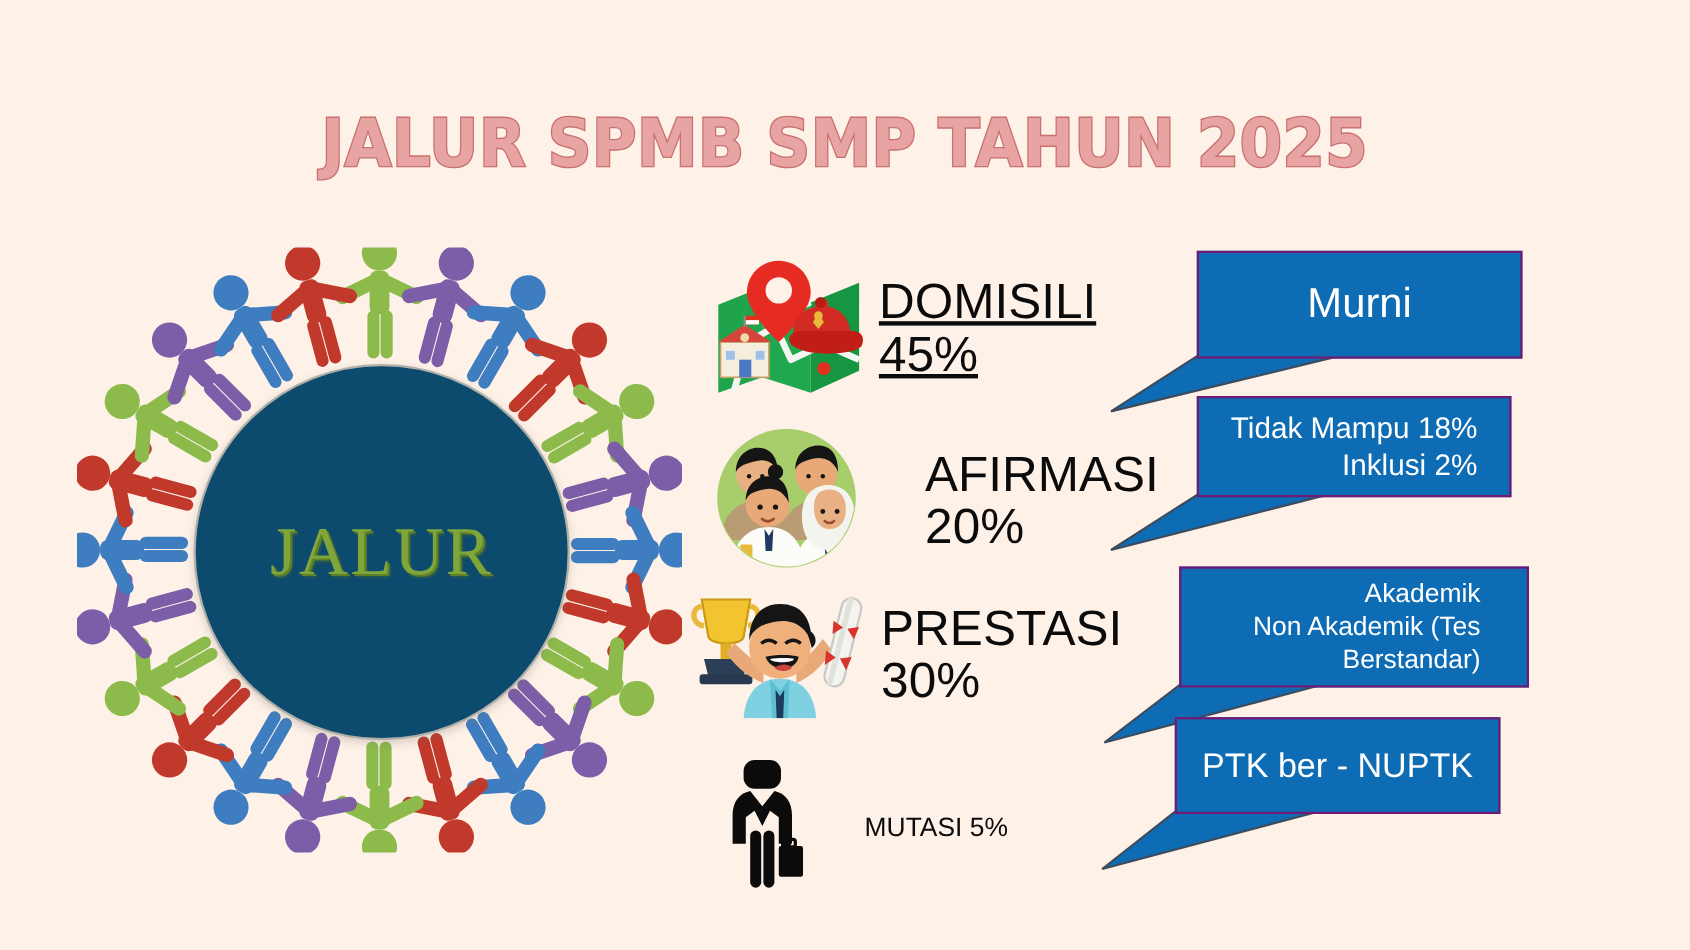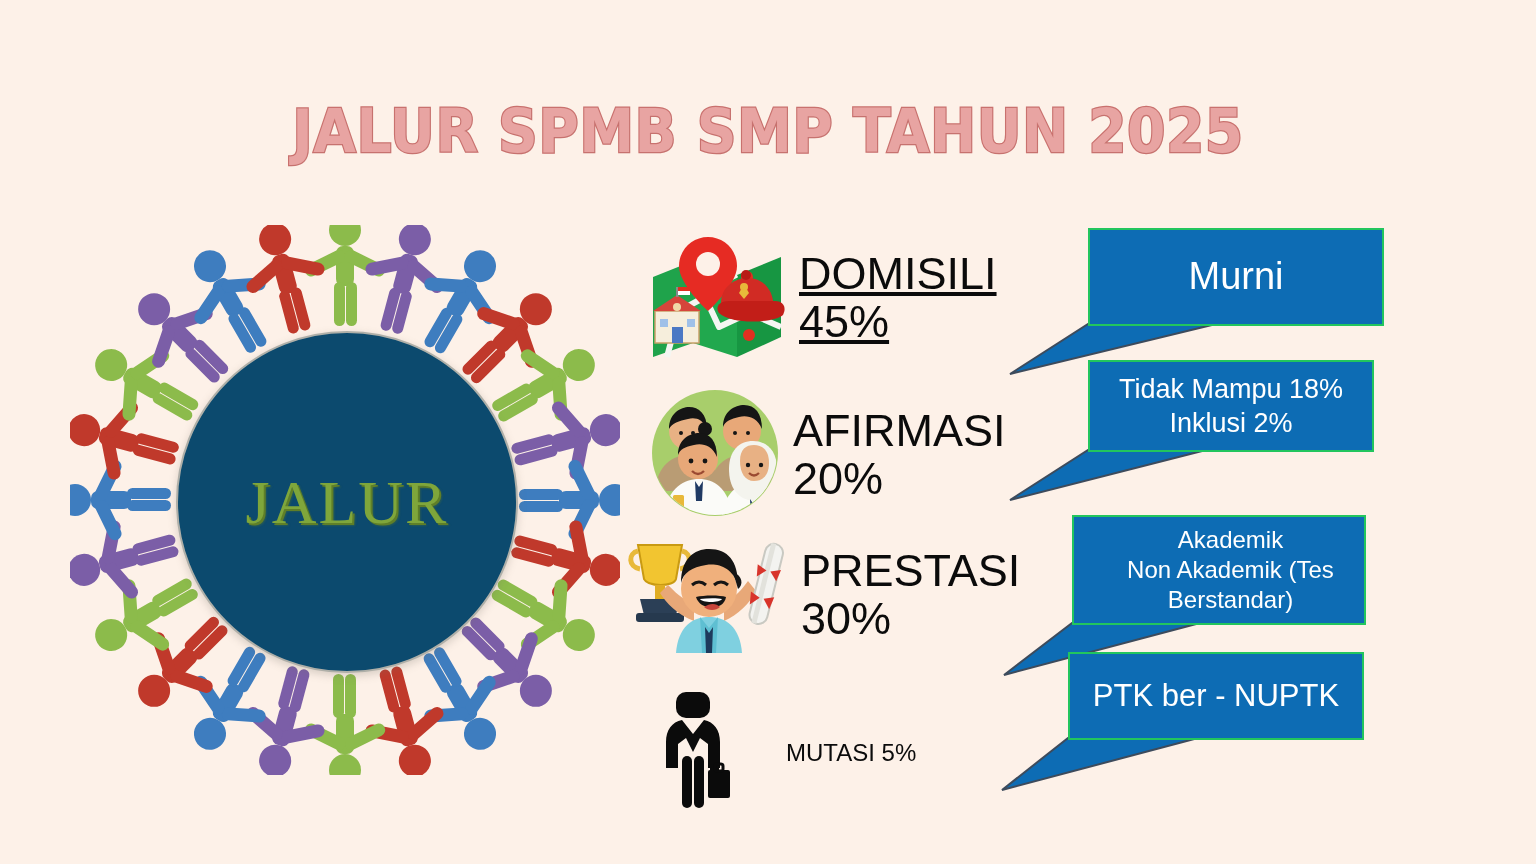--- a/index.html
+++ b/index.html
@@ -55,51 +55,51 @@
   .jalur-label{
     font-family:"Liberation Sans", sans-serif;
     color:#0b0b0b;
     line-height:1.06;
     white-space:pre-line;
   }
 
   #row-domisili{left:645px;top:228px;width:430px;height:140px;}
   #row-domisili .jalur-label{font-size:45px;margin-left:4px;text-decoration:underline;}
 
-  #row-afirmasi{left:645px;top:380px;width:430px;height:150px;}
+  #row-afirmasi{left:645px;top:380px;width:430px;height:150px;gap:48px;}
   #row-afirmasi .jalur-label{font-size:45px;margin-left:8px;}
 
   #row-prestasi{left:620px;top:530px;width:430px;height:130px;}
   #row-prestasi .jalur-label{font-size:45px;margin-left:6px;}
 
   #row-mutasi{left:660px;top:685px;width:400px;height:135px;}
   #row-mutasi .jalur-label{font-size:24px;margin-left:48px;}
 
   
   .callout{position:absolute;}
   .callout-box{
     position:absolute;left:0;top:0;
     background:#0D6CB4;
-    border:2px solid #22c55e;
+    border:2px solid #701a75;
     box-sizing:border-box;
     display:flex;align-items:center;justify-content:center;
     color:#ffffff;
-    text-align:center;
+    text-align:right;
     font-family:"Liberation Sans", sans-serif;
     line-height:1.26;
     white-space:pre-line;
   }
   .callout-tail{position:absolute;overflow:visible;}
 
   #callout-1{left:1088px;top:228px;width:296px;height:98px;}
   #callout-1 .callout-box{width:296px;height:98px;font-size:38px;}
   #callout-2{left:1088px;top:360px;width:268px;height:92px;}
   #callout-2 .callout-box{width:286px;height:92px;font-size:27px;}
   #callout-3{left:1072px;top:515px;width:294px;height:110px;}
-  #callout-3 .callout-box{width:294px;height:110px;font-size:24px;padding-left:23px;}
+  #callout-3 .callout-box{width:318px;height:110px;font-size:24px;padding-left:23px;}
   #callout-4{left:1068px;top:652px;width:252px;height:88px;}
   #callout-4 .callout-box{width:296px;height:88px;font-size:31px;}
 </style>
 </head>
 <body>
 
 <div id="stage">
 
   <div id="title">JALUR SPMB SMP TAHUN 2025</div>
 

